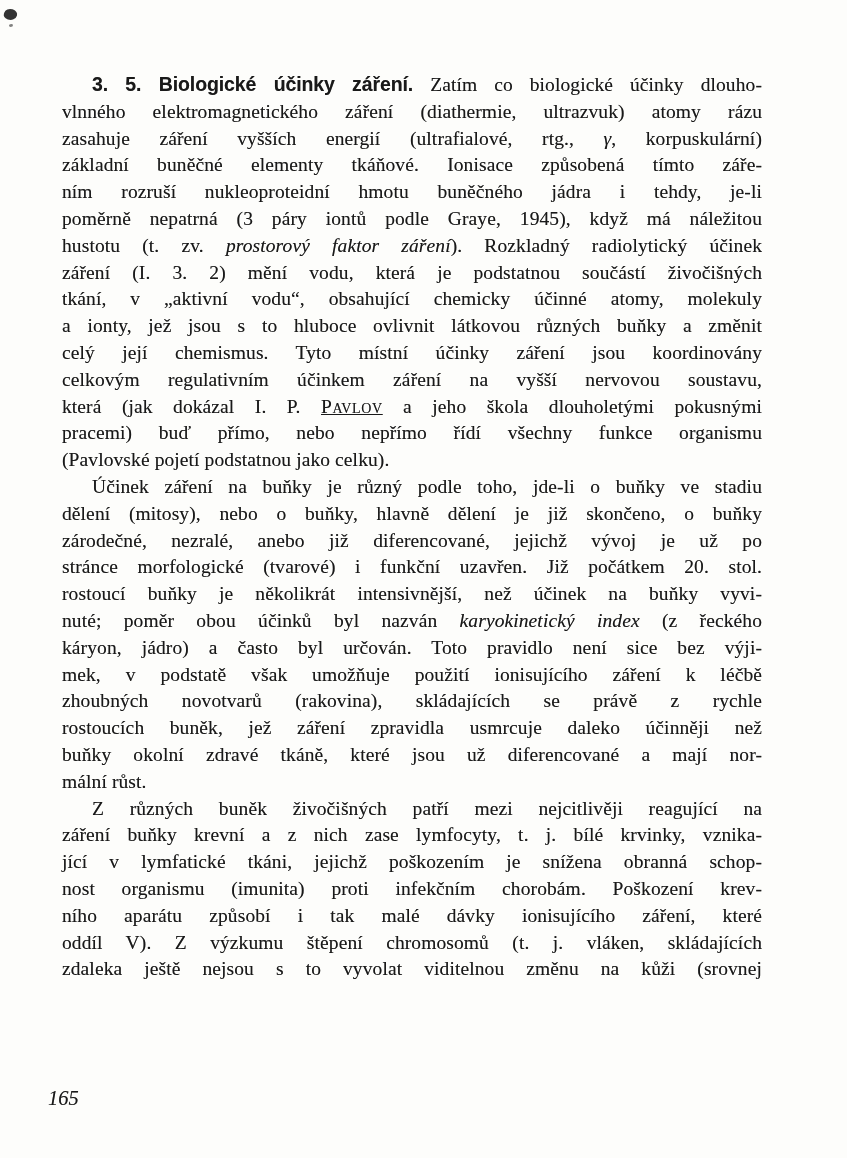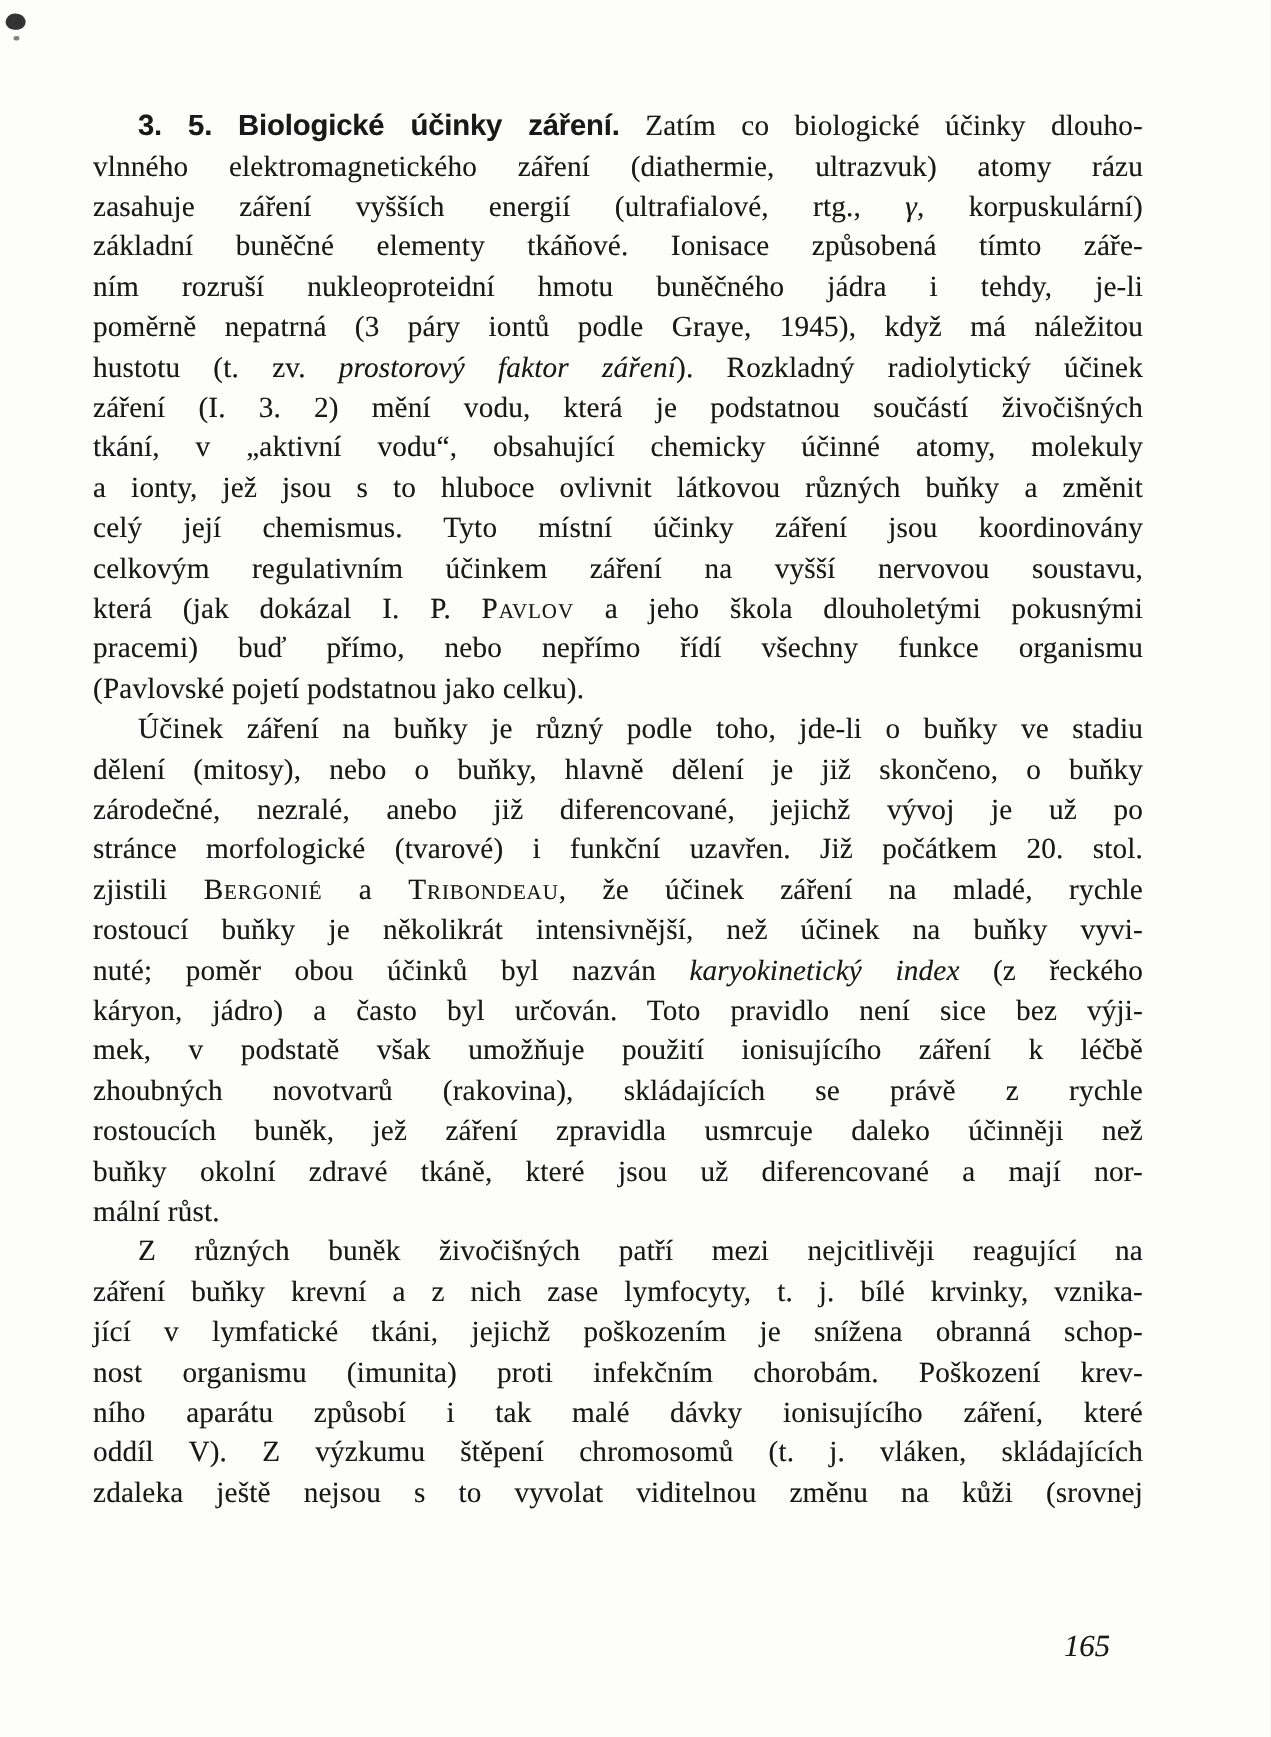--- a/index.html
+++ b/index.html
@@ -30,25 +30,24 @@
   }
   .line.indent{text-indent:30px;}
   .line.end{text-align-last:left;}
   .run-heading{
     font-family:"Liberation Sans", sans-serif;
     font-weight:700;
     font-size:19.5px;
     letter-spacing:-.1px;
   }
   .run-i{font-style:italic;}
-  .run-sc{font-variant:small-caps;letter-spacing:.6px;}
+  .run-sc{font-variant:small-caps;letter-spacing:.6px;text-decoration:underline;}
   .page-number{
     position:absolute;
-    top:1086px;left:64px;width:676px;
-    text-align:right;
+    top:1086px;left:48px;width:676px;
     font-style:italic;
     font-size:20.5px;
     line-height:24px;
     text-shadow:0 0 .4px rgba(20,20,20,.45);
   }
 </style>
 </head>
 <body>
 
 <div class="page">
@@ -71,21 +70,20 @@
         <div class="line"><span>celkovým regulativním účinkem záření na vyšší nervovou soustavu,</span></div>
         <div class="line"><span>která (jak dokázal I. P. </span><span class="run-sc">Pavlov</span><span> a jeho škola dlouholetými pokusnými</span></div>
         <div class="line"><span>pracemi) buď přímo, nebo nepřímo řídí všechny funkce organismu</span></div>
         <div class="line end"><span>(Pavlovské pojetí podstatnou jako celku).</span></div>
       </div>
       <div class="paragraph">
         <div class="line indent"><span>Účinek záření na buňky je různý podle toho, jde-li o buňky ve stadiu</span></div>
         <div class="line"><span>dělení (mitosy), nebo o buňky, hlavně dělení je již skončeno, o buňky</span></div>
         <div class="line"><span>zárodečné, nezralé, anebo již diferencované, jejichž vývoj je už po</span></div>
         <div class="line"><span>stránce morfologické (tvarové) i funkční uzavřen. Již počátkem 20. stol.</span></div>
-        <div class="line"><span>zjistili </span><span class="run-sc">Bergonié</span><span> a </span><span class="run-sc">Tribondeau</span><span>, že účinek záření na mladé, rychle</span></div>
         <div class="line"><span>rostoucí buňky je několikrát intensivnější, než účinek na buňky vyvi-</span></div>
         <div class="line"><span>nuté; poměr obou účinků byl nazván </span><span class="run-i">karyokinetický index</span><span> (z řeckého</span></div>
         <div class="line"><span>káryon, jádro) a často byl určován. Toto pravidlo není sice bez výji-</span></div>
         <div class="line"><span>mek, v podstatě však umožňuje použití ionisujícího záření k léčbě</span></div>
         <div class="line"><span>zhoubných novotvarů (rakovina), skládajících se právě z rychle</span></div>
         <div class="line"><span>rostoucích buněk, jež záření zpravidla usmrcuje daleko účinněji než</span></div>
         <div class="line"><span>buňky okolní zdravé tkáně, které jsou už diferencované a mají nor-</span></div>
         <div class="line end"><span>mální růst.</span></div>
       </div>
       <div class="paragraph">

